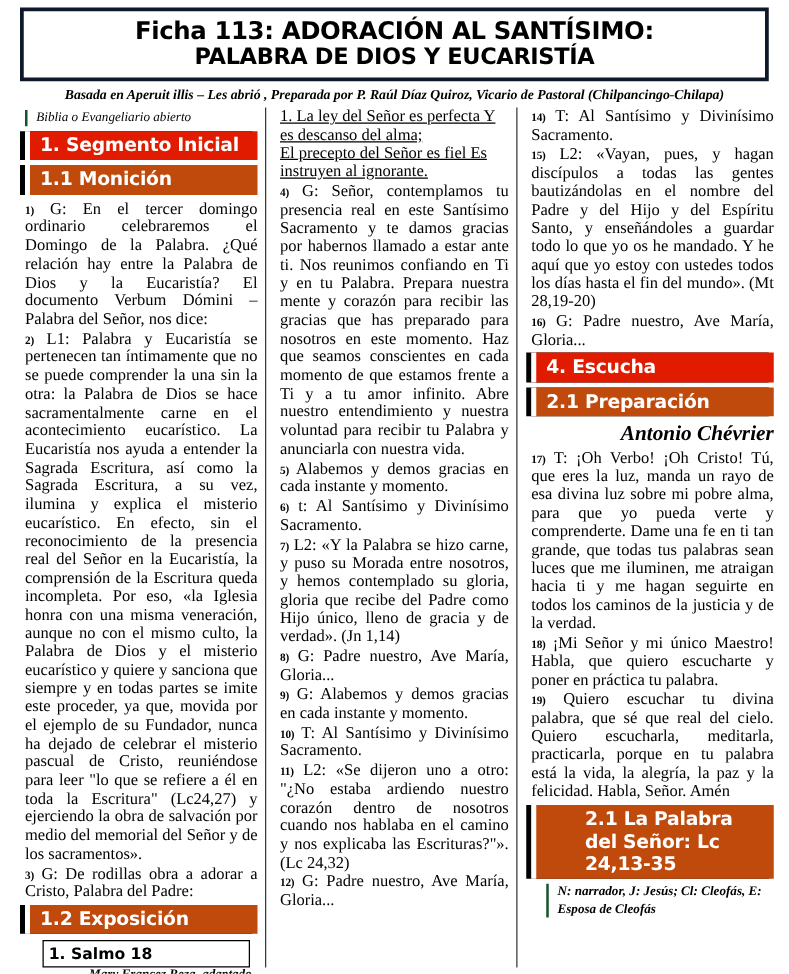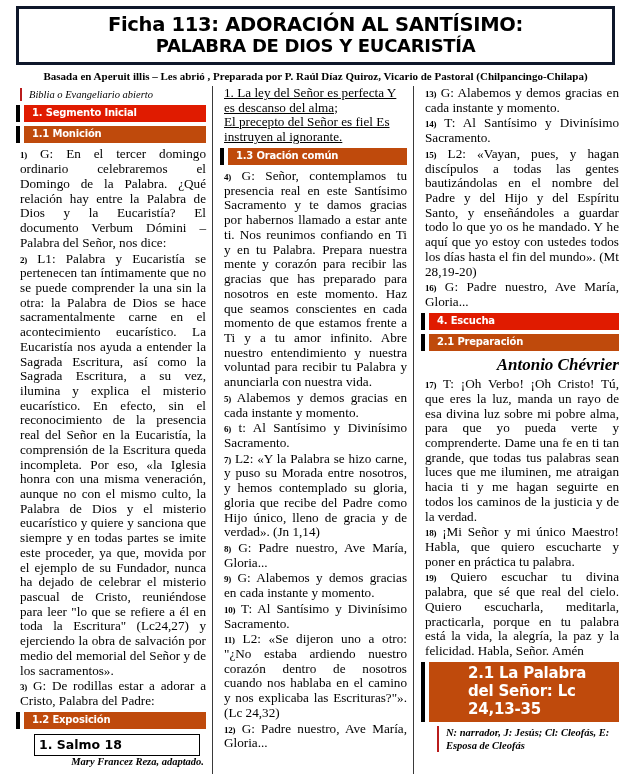--- a/index.html
+++ b/index.html
@@ -33,20 +33,21 @@
     font-family: "DejaVu Sans", sans-serif;
     font-weight: 700;
     letter-spacing: -0.3px;
     line-height: 1.12;
   }
   .title-line1 { font-size: 19.5px; }
   .title-line2 { font-size: 18px; }
 
   .subtitle {
     text-align: center;
+    font-style: italic;
     font-weight: 700;
     font-size: 11px;
     margin: 5px 0 4px 0;
     font-family: "Liberation Serif", serif;
   }
 
   
   .columns {
     display: flex;
     margin: 0 6px 0 6px;
@@ -55,34 +56,34 @@
   .col {
     box-sizing: border-box;
     position: relative;
   }
   .col1 { width: 206px; padding: 0 6px 0 14px; }
   .col2 { width: 201px; padding: 0 6px 0 11px; border-left: 1px solid #3a3a3a; }
   .col3 { width: 212px; padding: 0 6px 0 11px; border-left: 1px solid #3a3a3a; }
 
   
   .rule-caption {
-    border-left: 2px solid #b91c1c;
+    border-left: 2px solid #14532d;
     padding-left: 7px;
     font-style: italic;
     font-size: 10.5px;
     margin: 2px 0 4px 0;
     line-height: 1.25;
   }
 
   
   .sec-h1, .sec-h2 {
     font-family: "DejaVu Sans", sans-serif;
     font-weight: 700;
     color: #ffffff;
-    font-size: 10px;
+    font-size: 15px;
     line-height: 1.22;
     padding: 2px 6px 3px 8px;
     margin: 3px 0 4px 0;
     letter-spacing: -0.2px;
     border-left: 4px solid #ffffff;
     box-shadow: -4px 0 0 0 #000;
   }
   .sec-h1 { background: #e01b00; }
   .sec-h2 { background: #bf4a0c; }
   .sec-h2.wrap { font-size: 15px; padding-left: 39px; }
@@ -143,48 +144,46 @@
   <div class="columns">
 
     <div class="col col1">
       <div class="rule-caption">Biblia o Evangeliario abierto</div>
 
       <div class="sec-h1">1. Segmento Inicial</div>
       <div class="sec-h2">1.1 Monición</div>
 
       <p class="body"><span class="num">1)</span> <span class="item-text">G: En el tercer domingo ordinario celebraremos el Domingo de la Palabra. ¿Qué relación hay entre la Palabra de Dios y la Eucaristía? El documento Verbum Dómini – Palabra del Señor, nos dice:</span></p>
       <p class="body"><span class="num">2)</span> <span class="item-text">L1: Palabra y Eucaristía se pertenecen tan íntimamente que no se puede comprender la una sin la otra: la Palabra de Dios se hace sacramentalmente carne en el acontecimiento eucarístico. La Eucaristía nos ayuda a entender la Sagrada Escritura, así como la Sagrada Escritura, a su vez, ilumina y explica el misterio eucarístico. En efecto, sin el reconocimiento de la presencia real del Señor en la Eucaristía, la comprensión de la Escritura queda incompleta. Por eso, «la Iglesia honra con una misma veneración, aunque no con el mismo culto, la Palabra de Dios y el misterio eucarístico y quiere y sanciona que siempre y en todas partes se imite este proceder, ya que, movida por el ejemplo de su Fundador, nunca ha dejado de celebrar el misterio pascual de Cristo, reuniéndose para leer "lo que se refiere a él en toda la Escritura" (Lc24,27) y ejerciendo la obra de salvación por medio del memorial del Señor y de los sacramentos».</span></p>
-      <p class="body"><span class="num">3)</span> <span class="item-text">G: De rodillas estar a adorar a Cristo, Palabra del Padre:</span></p>
+      <p class="body"><span class="num">3)</span> <span class="item-text">G: De rodillas obra a adorar a Cristo, Palabra del Padre:</span></p>
 
       <div class="sec-h2">1.2 Exposición</div>
 
       <div class="psalm-box">1. Salmo 18</div>
       <div class="tiny-credit">Mary Francez Reza, adaptado.</div>
 
     </div>
 
     <div class="col col2">
       <p class="body nojust" style="white-space:pre-line;text-decoration:underline;">1. La ley del Señor es perfecta Y es descanso del alma;
 El precepto del Señor es fiel Es instruyen al ignorante.</p>
 
-      <div class="sec-h2">1.3 Oración común</div>
 
       <p class="body"><span class="num">4)</span> <span class="item-text">G: Señor, contemplamos tu presencia real en este Santísimo Sacramento y te damos gracias por habernos llamado a estar ante ti. Nos reunimos confiando en Ti y en tu Palabra. Prepara nuestra mente y corazón para recibir las gracias que has preparado para nosotros en este momento. Haz que seamos conscientes en cada momento de que estamos frente a Ti y a tu amor infinito. Abre nuestro entendimiento y nuestra voluntad para recibir tu Palabra y anunciarla con nuestra vida.</span></p>
       <p class="body"><span class="num">5)</span> <span class="item-text">Alabemos y demos gracias en cada instante y momento.</span></p>
       <p class="body"><span class="num">6)</span> <span class="item-text">t: Al Santísimo y Divinísimo Sacramento.</span></p>
       <p class="body"><span class="num">7)</span> <span class="item-text">L2: «Y la Palabra se hizo carne, y puso su Morada entre nosotros, y hemos contemplado su gloria, gloria que recibe del Padre como Hijo único, lleno de gracia y de verdad». (Jn 1,14)</span></p>
       <p class="body"><span class="num">8)</span> <span class="item-text">G: Padre nuestro, Ave María, Gloria...</span></p>
       <p class="body"><span class="num">9)</span> <span class="item-text">G: Alabemos y demos gracias en cada instante y momento.</span></p>
       <p class="body"><span class="num">10)</span> <span class="item-text">T: Al Santísimo y Divinísimo Sacramento.</span></p>
       <p class="body"><span class="num">11)</span> <span class="item-text">L2: «Se dijeron uno a otro: "¿No estaba ardiendo nuestro corazón dentro de nosotros cuando nos hablaba en el camino y nos explicaba las Escrituras?"». (Lc 24,32)</span></p>
       <p class="body"><span class="num">12)</span> <span class="item-text">G: Padre nuestro, Ave María, Gloria...</span></p>
     </div>
 
     <div class="col col3">
-      <p class="body"><span class="num">13)</span> <span class="item-text">G: Alabemos y demos gracias en cada instante y momento.</span></p>
       <p class="body"><span class="num">14)</span> <span class="item-text">T: Al Santísimo y Divinísimo Sacramento.</span></p>
       <p class="body"><span class="num">15)</span> <span class="item-text">L2: «Vayan, pues, y hagan discípulos a todas las gentes bautizándolas en el nombre del Padre y del Hijo y del Espíritu Santo, y enseñándoles a guardar todo lo que yo os he mandado. Y he aquí que yo estoy con ustedes todos los días hasta el fin del mundo». (Mt 28,19-20)</span></p>
       <p class="body"><span class="num">16)</span> <span class="item-text">G: Padre nuestro, Ave María, Gloria...</span></p>
 
       <div class="sec-h1">4. Escucha</div>
       <div class="sec-h2">2.1 Preparación</div>
 
       <div class="attrib-right">Antonio Chévrier</div>
 
       <p class="body"><span class="num">17)</span> <span class="item-text">T: ¡Oh Verbo! ¡Oh Cristo! Tú, que eres la luz, manda un rayo de esa divina luz sobre mi pobre alma, para que yo pueda verte y comprenderte. Dame una fe en ti tan grande, que todas tus palabras sean luces que me iluminen, me atraigan hacia ti y me hagan seguirte en todos los caminos de la justicia y de la verdad.</span></p>

